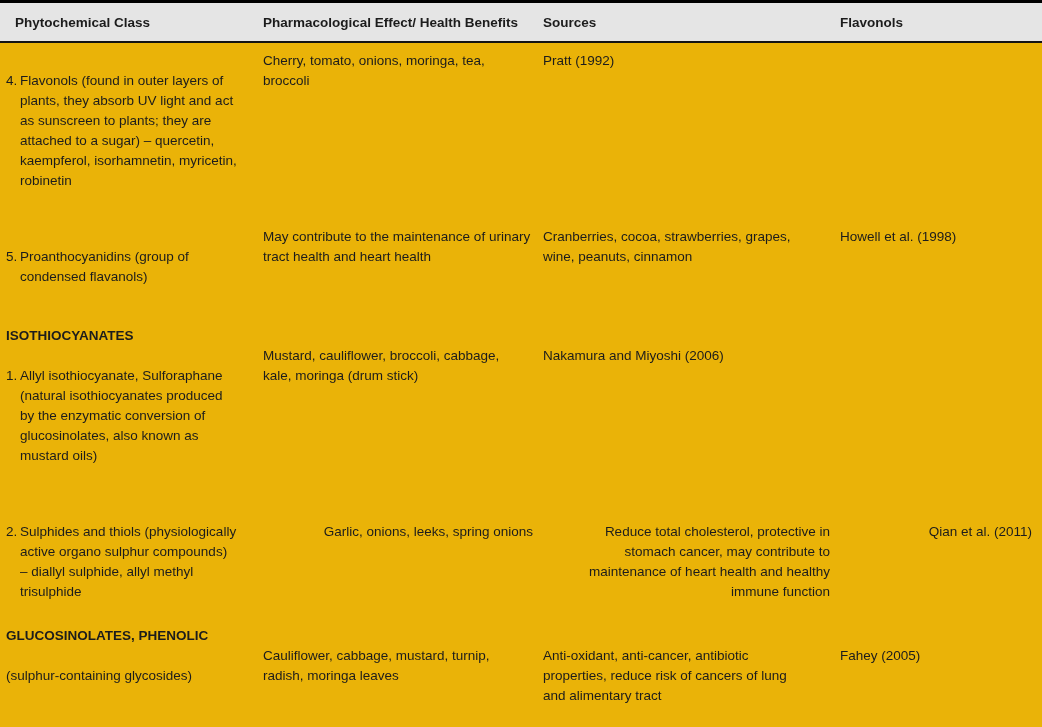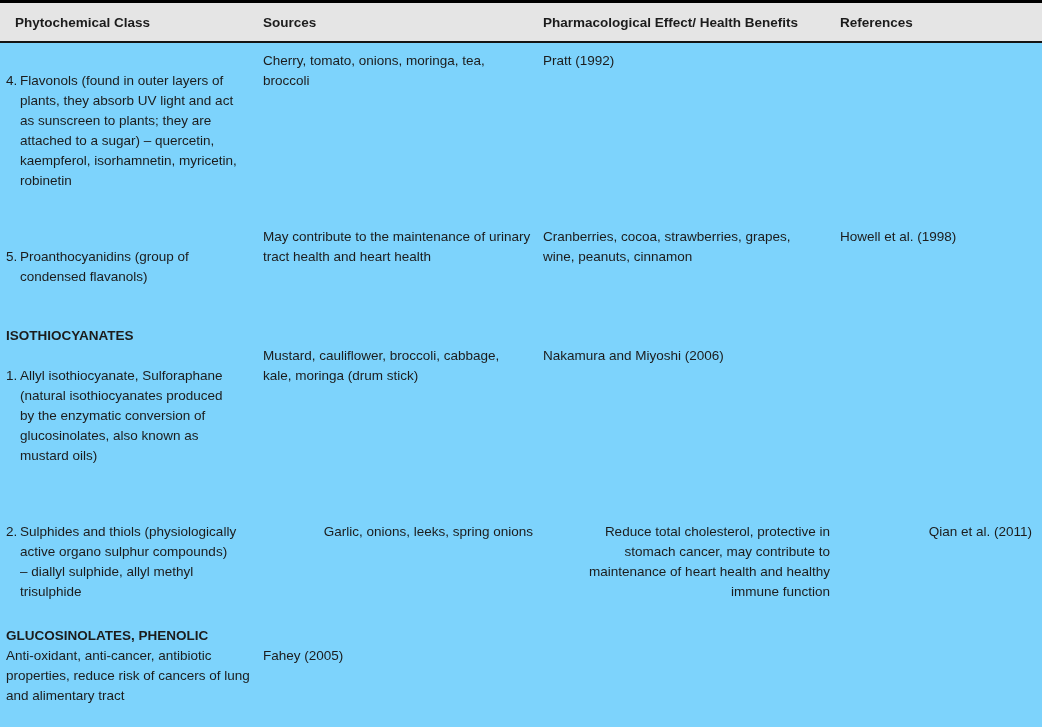--- a/index.html
+++ b/index.html
@@ -1,19 +1,19 @@
 <!DOCTYPE html>
 <html><head>
 <meta charset="utf-8">
 <style>
   html, body { margin: 0; padding: 0; background: #ffffff; }
   .page {
     width: 1042px;
     height: 727px;
-    background: #7dd3fc;
+    background: #eab308;
     font-family: "Liberation Sans", sans-serif;
     color: #1c1c1c;
     overflow: hidden;
     box-sizing: border-box;
   }
   .tbl { border-top: 3px solid #000; }
   .thead {
     display: grid;
     grid-template-columns: 257px 280px 297px 1fr;
     background: #e5e5e5;
@@ -48,23 +48,23 @@
   .mb2  { margin-bottom: 2px; }
 </style>
 </head>
 <body>
 
 <div class="page">
   <div class="tbl">
 
     <div class="thead">
       <div class="th1">Phytochemical Class</div>
+      <div>Pharmacological Effect/ Health Benefits</div>
       <div>Sources</div>
-      <div>Pharmacological Effect/ Health Benefits</div>
-      <div>References</div>
+      <div>Flavonols</div>
     </div>
 
     <div class="tbody">
 
       <div class="row mb16">
         <div class="cell">
           <div class="numitem">
             <span class="num">4.</span>
             <span class="txt">Flavonols (found in outer layers of
 plants, they absorb UV light and act
@@ -136,20 +136,25 @@
       </div>
 
       <div class="row">
         <div class="cell sect">GLUCOSINOLATES, PHENOLIC</div>
         <div class="cell"></div>
         <div class="cell"></div>
         <div class="cell"></div>
       </div>
 
       <div class="row mb16">
+        <div class="cell">
+          <span class="txt">(sulphur-containing glycosides)</span>
+        </div>
+        <div class="cell">Cauliflower, cabbage, mustard, turnip,
+radish, moringa leaves</div>
         <div class="cell">Anti-oxidant, anti-cancer, antibiotic
 properties, reduce risk of cancers of lung
 and alimentary tract</div>
         <div class="cell">Fahey (2005)</div>
       </div>
 
       <div class="row mb2">
         <div class="cell sect">PHENOLIC ACIDS/ PLANT
 POLYPHENOLICS</div>
         <div class="cell"></div>

